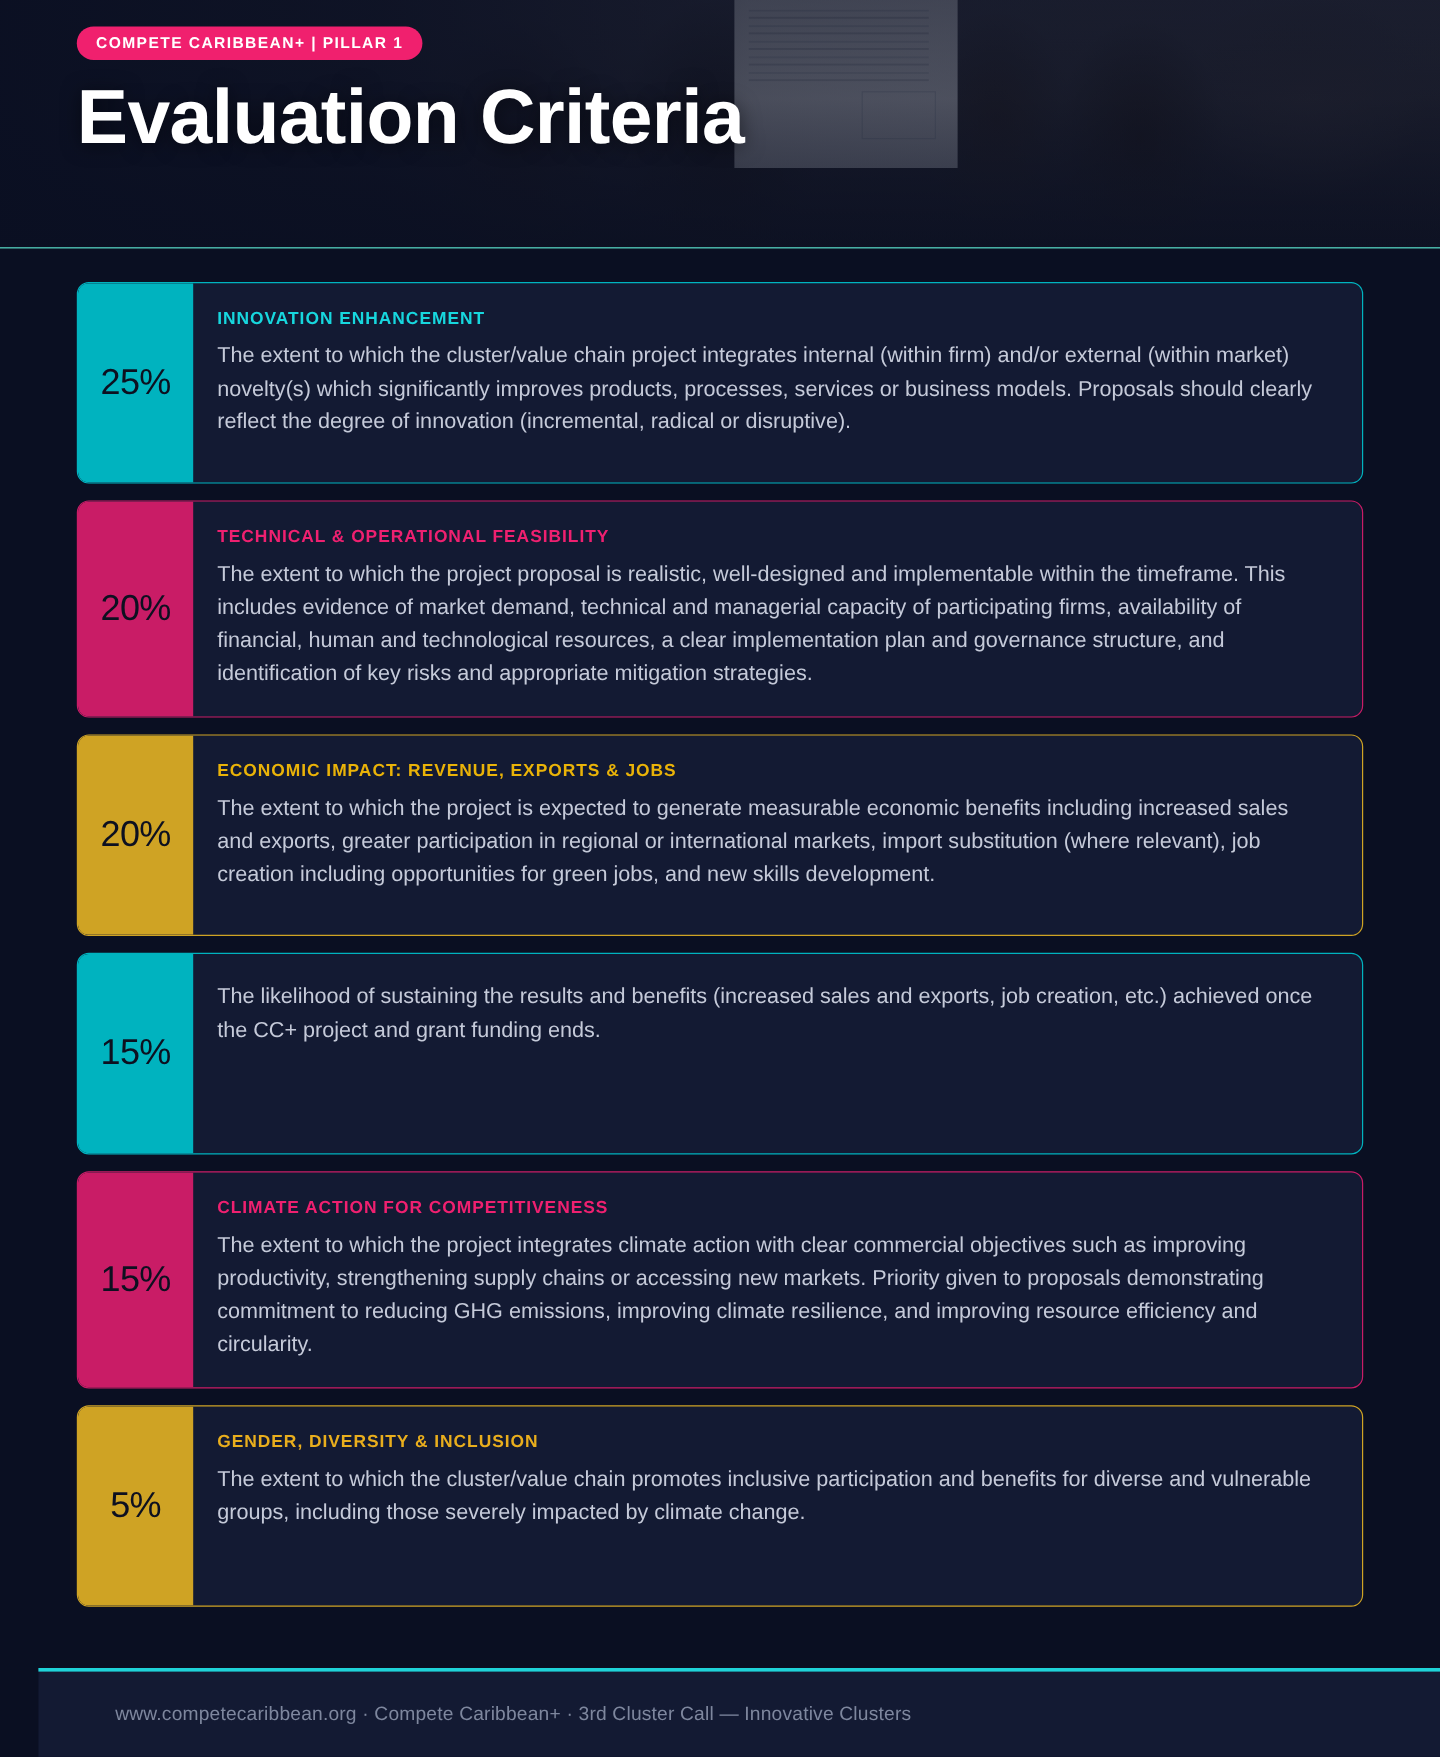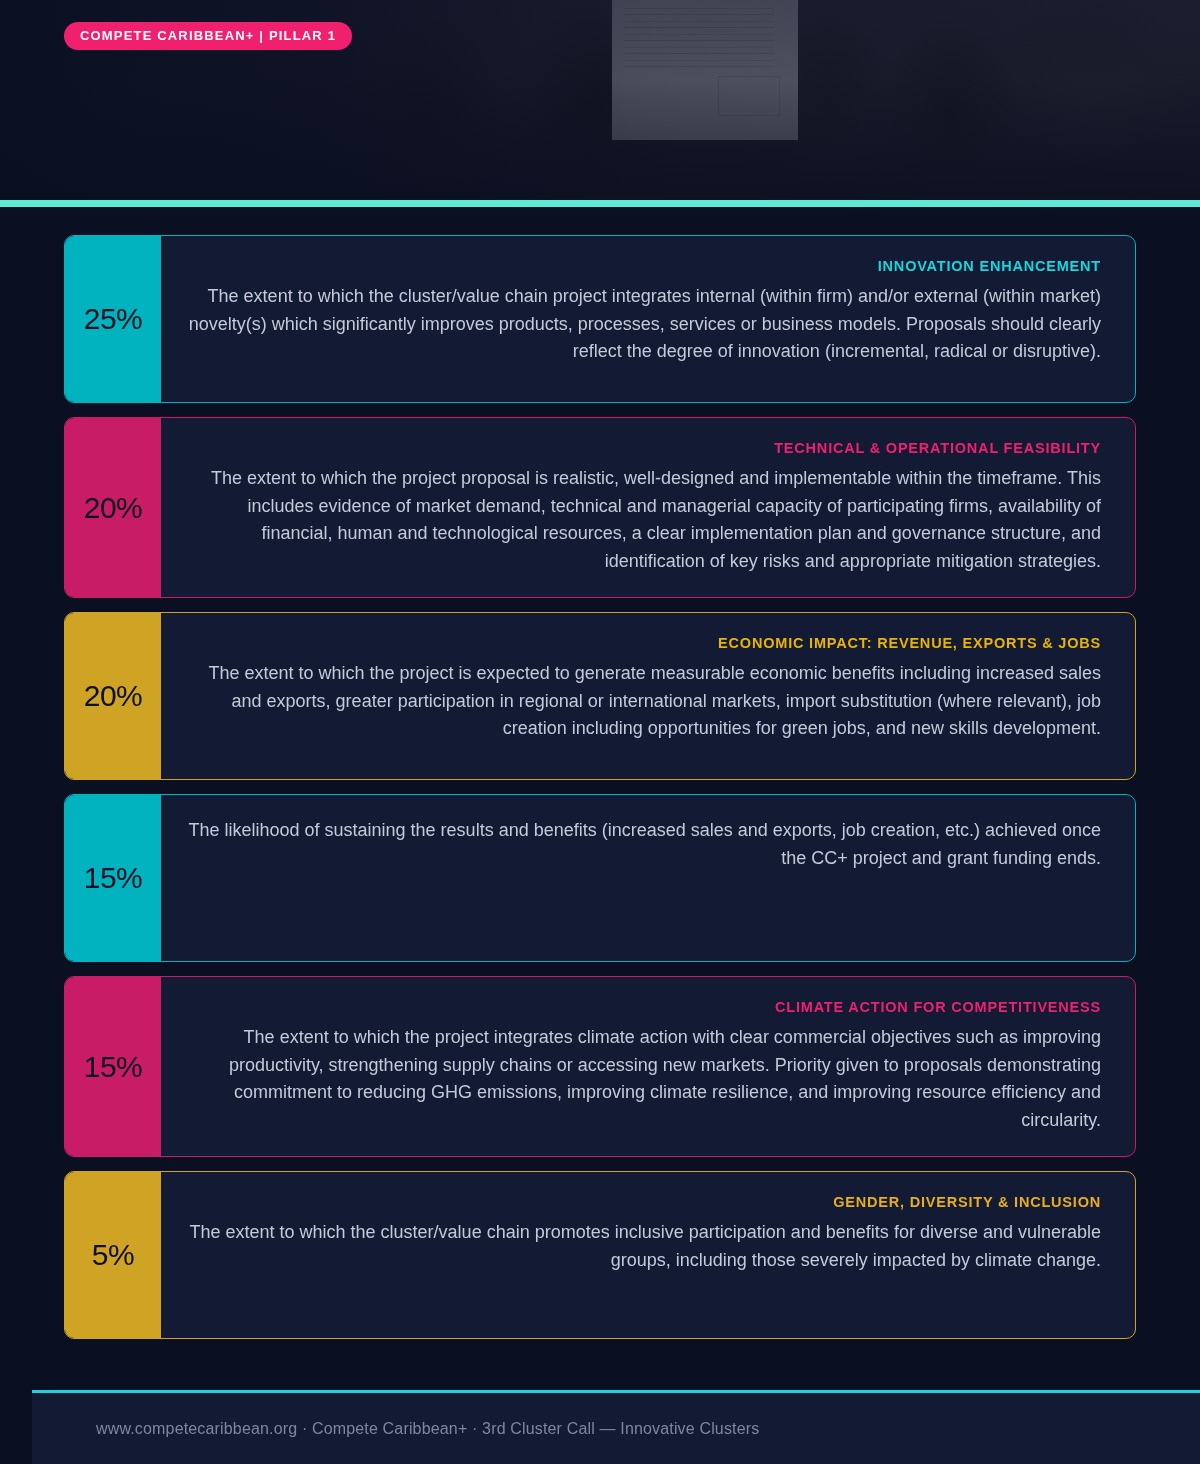--- a/index.html
+++ b/index.html
@@ -15,21 +15,21 @@
     overflow:hidden;
   }
 
   
   .hero {
     position:relative;
     width:1200px;
     height:207px;
     overflow:hidden;
     background:#131a2e;
-    border-bottom:7px solid #5eead4;
+    border-bottom:1px solid #5eead4;
   }
 
   
   .hero-photo {
     position:absolute;
     inset:0;
     background:
       radial-gradient(ellipse 110px 150px at 430px 120px, #2a2025 0%, rgba(42,32,37,0) 70%),
       radial-gradient(ellipse 120px 160px at 600px 110px, #1d1a20 0%, rgba(29,26,32,0) 70%),
       radial-gradient(ellipse 90px 130px at 830px 100px, #2b2329 0%, rgba(43,35,41,0) 70%),
@@ -123,21 +123,20 @@
     border-radius:8px 0 0 8px;
     color:#0d1020;
     font-size:30px;
     font-weight:normal;
     letter-spacing:-0.5px;
   }
 
   .card-body {
     flex:1 1 auto;
     padding:22px 34px 22px 20px;
-    text-align:right;
   }
 
   .card-label {
     font-size:14.5px;
     font-weight:bold;
     letter-spacing:.055em;
     margin-bottom:9px;
   }
 
   .card-desc {
@@ -169,20 +168,21 @@
 
 <div class="hero">
   <div class="hero-photo"></div>
   <div class="hero-whiteboard"></div>
   <div class="hero-wb-lines"></div>
   <div class="hero-wb-box"></div>
   <div class="hero-scrim"></div>
 
   <div class="hero-inner">
     <div class="badge" style="background: rgb(240, 32, 110);">COMPETE CARIBBEAN+  |  PILLAR 1</div>
+    <h1 class="hero-title">Evaluation Criteria</h1>
   </div>
 </div>
 
 <div class="criteria">
 
   <div class="card" style="border-color: rgb(0, 179, 191);">
     <div class="weight" style="background: rgb(0, 179, 191);">25%</div>
     <div class="card-body">
       <div class="card-label" style="color: rgb(23, 215, 222);">INNOVATION ENHANCEMENT</div>
       <div class="card-desc">The extent to which the cluster/value chain project integrates internal (within firm) and/or external (within market) novelty(s) which significantly improves products, processes, services or business models. Proposals should clearly reflect the degree of innovation (incremental, radical or disruptive).</div>

